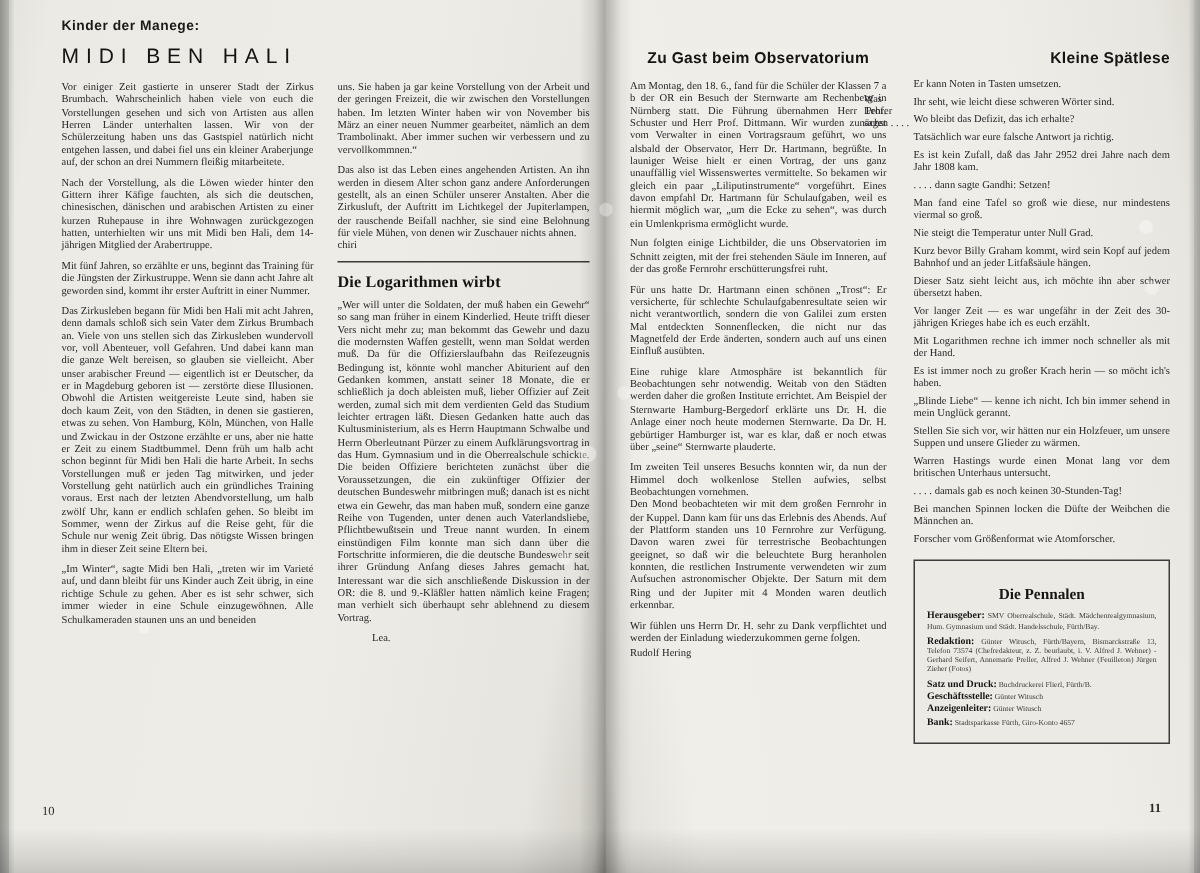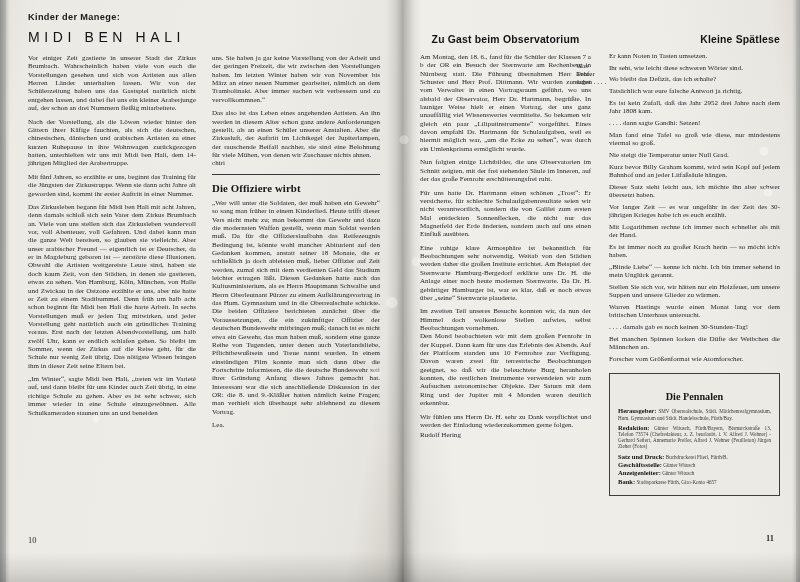--- a/index.html
+++ b/index.html
@@ -82,21 +82,21 @@
   .sig{display:block;text-align:right;}
   .rule{
     border:0;border-top:1.1px solid #3a3a3a;margin:0;
   }
   .pageno{
     font-size:8.4px;color:#2a2a2a;
     font-family:"Liberation Serif", serif;
   }
 
   
-  .lp-inner{position:absolute;left:22px;top:12px;width:352px;}
+  .lp-inner{position:absolute;left:35px;top:12px;width:352px;}
   .cols2{display:flex;gap:16px;}
   .cols2 > div{width:168px;}
 
   
   .rp-inner{position:absolute;left:16px;top:28px;width:360px;}
   .rcols{display:flex;gap:18px;}
   .rcols .c1{width:171px;}
   .rcols .c2{width:171px;position:relative;}
 
   
@@ -168,24 +168,24 @@
 
         <div class="col">
           <p>uns. Sie haben ja gar keine Vorstellung von der Arbeit und der geringen Freizeit, die wir zwischen den Vorstellungen haben. Im letzten Winter haben wir von November bis März an einer neuen Nummer gearbeitet, nämlich an dem Trambolinakt. Aber immer suchen wir verbessern und zu vervollkommnen.“</p>
           <p class="tight">Das also ist das Leben eines angehenden Artisten. An ihn werden in diesem Alter schon ganz andere Anforderungen gestellt, als an einen Schüler unserer Anstalten. Aber die Zirkusluft, der Auftritt im Lichtkegel der Jupiterlampen, der rauschende Beifall nachher, sie sind eine Belohnung für viele Mühen, von denen wir Zuschauer nichts ahnen.</p>
           <p style="margin-top:0;margin-bottom:6px;">
               <span class="sig">chiri</span>
             </p>
 
           <hr class="rule">
 
-          <div class="sect-head serif" style="text-align:center;margin:9px 0 7px 0;">Die Offiziere wirbt</div>
+          <div class="sect-head serif" style="text-align:center;margin:9px 0 7px 0;">Die Logarithmen wirbt</div>
 
           <p>„Wer will unter die Soldaten, der muß haben ein Gewehr“ so sang man früher in einem Kinderlied. Heute trifft dieser Vers nicht mehr zu; man bekommt das Gewehr und dazu die modernsten Waffen gestellt, wenn man Soldat werden muß. Da für die Offizierslaufbahn das Reifezeugnis Bedingung ist, könnte wohl mancher Abiturient auf den Gedanken kommen, anstatt seiner 18 Monate, die er schließlich ja doch ableisten muß, lieber Offizier auf Zeit werden, zumal sich mit dem verdienten Geld das Studium leichter ertragen läßt. Diesen Gedanken hatte auch das Kultusministerium, als es Herrn Hauptmann Schwalbe und Herrn Oberleutnant Pürzer zu einem Aufklärungsvortrag in das Hum. Gymnasium und in die Oberrealschule schickte. Die beiden Offiziere berichteten zunächst über die Voraussetzungen, die ein zukünftiger Offizier der deutschen Bundeswehr mitbringen muß; danach ist es nicht etwa ein Gewehr, das man haben muß, sondern eine ganze Reihe von Tugenden, unter denen auch Vaterlandsliebe, Pflichtbewußtsein und Treue nannt wurden. In einem einstündigen Film konnte man sich dann über die Fortschritte informieren, die die deutsche Bundeswehr seit ihrer Gründung Anfang dieses Jahres gemacht hat. Interessant war die sich anschließende Diskussion in der OR: die 8. und 9.-Kläßler hatten nämlich keine Fragen; man verhielt sich überhaupt sehr ablehnend zu diesem Vortrag.</p>
-          <p style="margin-top:2px;">
+          <p style="margin-top:2px;margin-left:23px;">
               <span class="sig">Lea.</span>
             </p>
         </div>
 
       </div>
     </div>
 
     <div class="lp-pageno pageno">10</div>
   </div>
 

